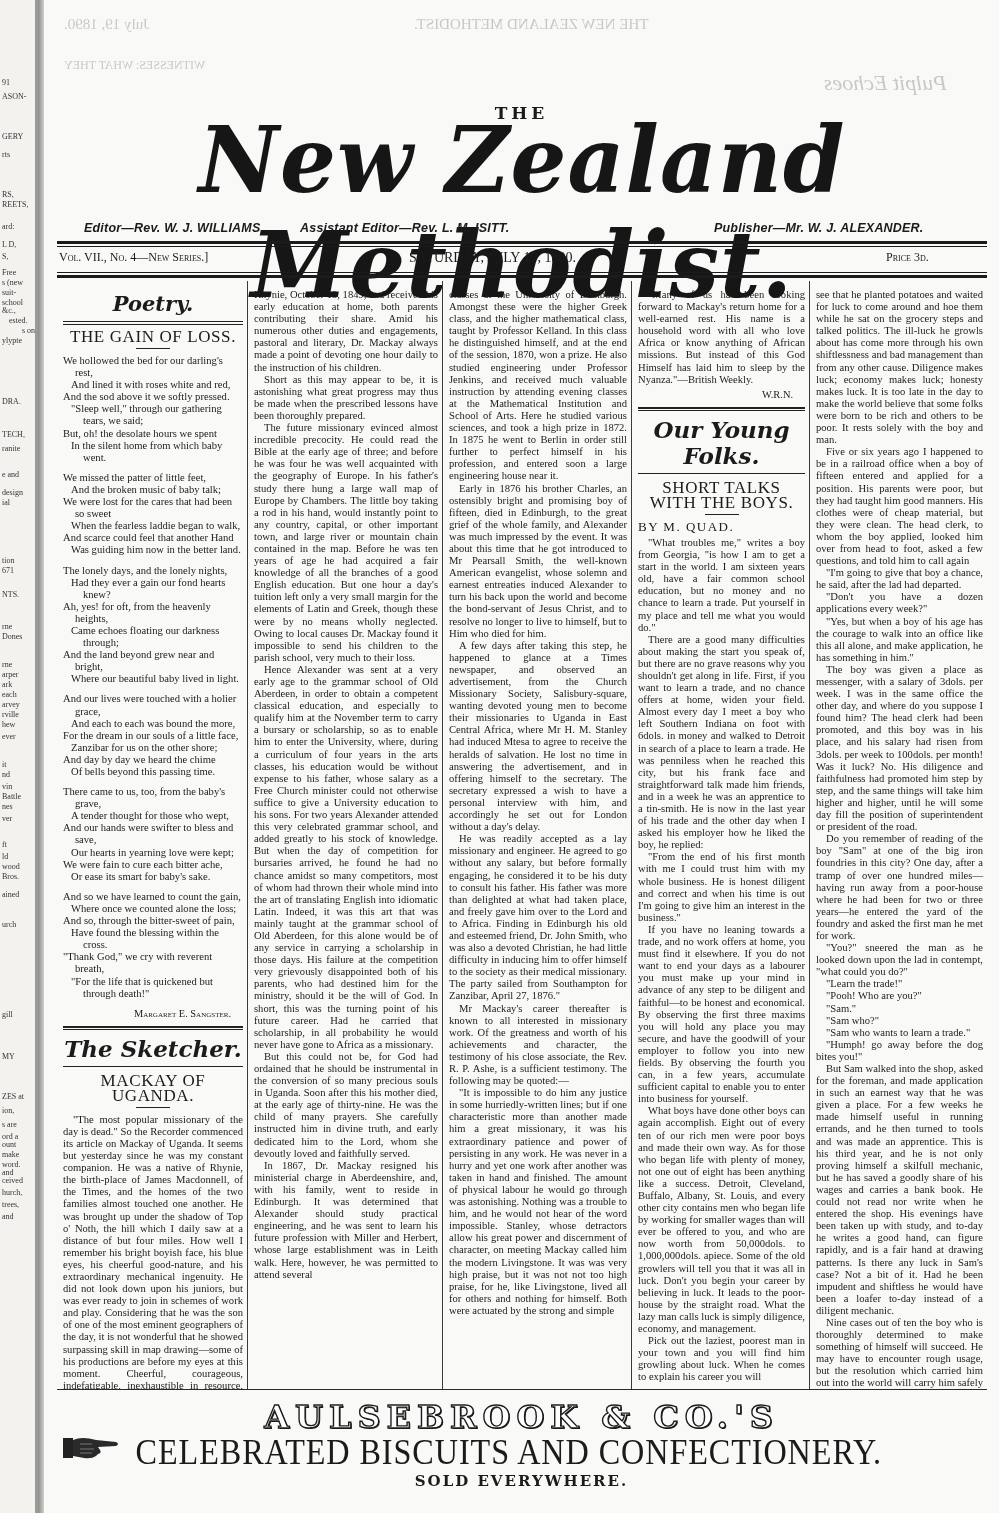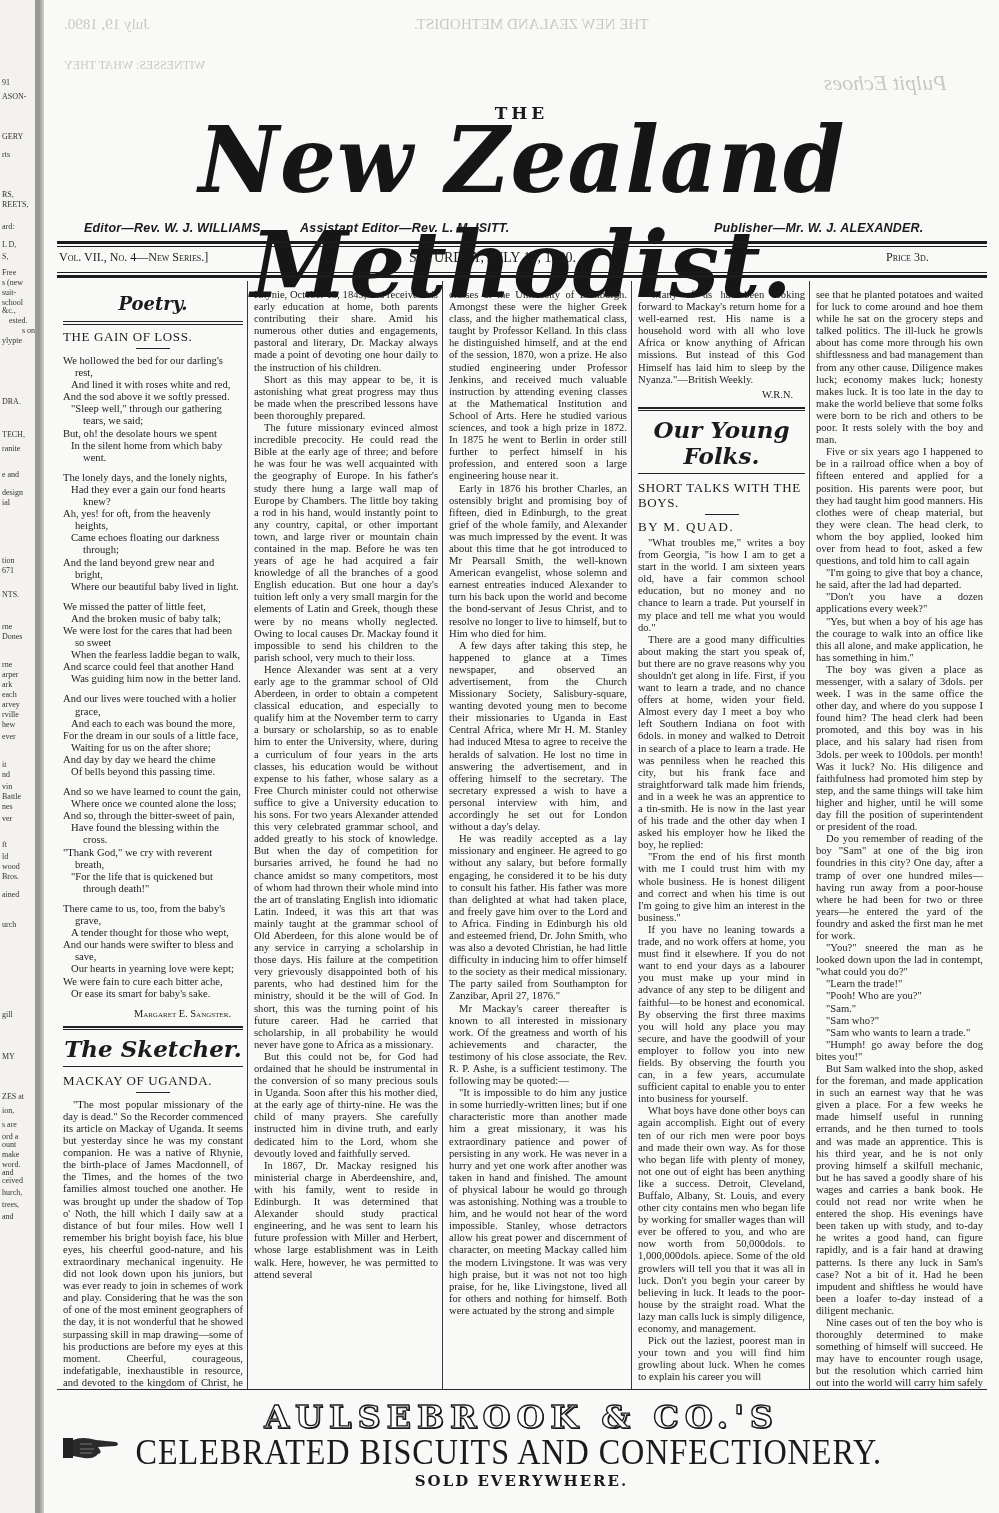--- a/index.html
+++ b/index.html
@@ -24,23 +24,23 @@
   .rule-thin { position: absolute; left: 13px; width: 930px; height: 1px; background: #1b1b1b; }
   .dateline { position: absolute; top: 250px; font-size: 14px; }
   .dateline.small { font-size: 12px; font-variant: small-caps; }
 
   .columns { position: absolute; top: 281px; left: 13px; width: 930px; height: 1108px; }
   .col { position: absolute; top: 0; height: 1108px; font-size: 10.6px; line-height: 12.1px; text-align: justify; overflow: hidden; padding: 8px 4px 0 6px; }
   .col-divider { position: absolute; top: 0; width: 1px; height: 1108px; background: #3a3a3a; }
   .col p { text-indent: 10px; margin-bottom: 0; hyphens: auto; }
   .col p.noindent { text-indent: 0; }
 
-  .section-head { font-family: "DejaVu Serif", serif; font-weight: bold; font-style: italic; text-align: center; font-size: 18px; line-height: 26px; margin: 2px 0 4px; }
+  .section-head { font-family: "DejaVu Serif", serif; font-weight: bold; font-style: italic; text-align: center; font-size: 21px; line-height: 26px; margin: 2px 0 4px; }
   .section-head.big { font-size: 23px; }
-  .headline { text-align: left; font-size: 13px; letter-spacing: 0.6px; margin: 2px 0; line-height: 15px; }
+  .headline { text-align: center; font-size: 17px; letter-spacing: 0.6px; margin: 2px 0; line-height: 15px; }
   .short-rule { width: 34px; height: 1px; background: #222; margin: 4px auto 6px; }
   .byline { text-align: left; font-size: 13px; letter-spacing: 1.5px; margin: 2px 0 4px; }
   .sig { text-align: right; font-variant: small-caps; font-size: 10.4px; padding-right: 12px; margin: 3px 0 6px; }
   .double-rule { border-top: 2px solid #222; border-bottom: 1px solid #222; height: 4px; margin: 6px 0 6px; }
   .poem p { text-indent: 0; text-align: left; padding-left: 12px; text-indent: -12px; }
   .poem p.ind { padding-left: 20px; text-indent: -12px; }
   .poem .stanza { margin-bottom: 8px; }
 
   .ad-rule { position: absolute; top: 1389px; left: 13px; width: 930px; height: 1px; background: #2a2a2a; }
   .ad-line1 { position: absolute; top: 1398px; left: 0; width: 955px; text-align: center; font-family: "DejaVu Serif", serif; font-weight: bold; font-size: 32px; letter-spacing: 6px; color: #fff; -webkit-text-stroke: 1.4px #1a1a1a; text-shadow: 1px 1px 0 #1a1a1a; }
@@ -153,58 +153,58 @@
       <div class="poem" id="poem">
           <div class="stanza">
             <p>We hollowed the bed for our darling's rest,</p>
             <p class="ind">And lined it with roses white and red,</p>
             <p>And the sod above it we softly pressed.</p>
             <p class="ind">"Sleep well," through our gathering tears, we said;</p>
             <p>But, oh! the desolate hours we spent</p>
             <p class="ind">In the silent home from which baby went.</p>
           </div>
           <div class="stanza">
+            <p>We missed the patter of little feet,</p>
+            <p class="ind">And the broken music of baby talk;</p>
+            <p>We were lost for the cares that had been so sweet</p>
+            <p class="ind">When the fearless laddie began to walk,</p>
+            <p>And scarce could feel that another Hand</p>
+            <p class="ind">Was guiding him now in the better land.</p>
+          </div>
+          <div class="stanza">
             <p>The lonely days, and the lonely nights,</p>
             <p class="ind">Had they ever a gain our fond hearts knew?</p>
             <p>Ah, yes! for oft, from the heavenly heights,</p>
             <p class="ind">Came echoes floating our darkness through;</p>
             <p>And the land beyond grew near and bright,</p>
             <p class="ind">Where our beautiful baby lived in light.</p>
           </div>
           <div class="stanza">
-            <p>We missed the patter of little feet,</p>
-            <p class="ind">And the broken music of baby talk;</p>
-            <p>We were lost for the cares that had been so sweet</p>
-            <p class="ind">When the fearless laddie began to walk,</p>
-            <p>And scarce could feel that another Hand</p>
-            <p class="ind">Was guiding him now in the better land.</p>
-          </div>
-          <div class="stanza">
             <p>And our lives were touched with a holier grace,</p>
             <p class="ind">And each to each was bound the more,</p>
             <p>For the dream in our souls of a little face,</p>
-            <p class="ind">Waiting for us on the after shore;</p>
+            <p class="ind">Zanzibar for us on the other shore;</p>
             <p>And day by day we heard the chime</p>
             <p class="ind">Of bells beyond this passing time.</p>
+          </div>
+          <div class="stanza">
+            <p>There came to us, too, from the baby's grave,</p>
+            <p class="ind">A tender thought for those who wept,</p>
+            <p>And our hands were swifter to bless and save,</p>
+            <p class="ind">Our hearts in yearning love were kept;</p>
+            <p>We were fain to cure each bitter ache,</p>
+            <p class="ind">Or ease its smart for baby's sake.</p>
           </div>
           <div class="stanza">
             <p>And so we have learned to count the gain,</p>
             <p class="ind">Where once we counted alone the loss;</p>
             <p>And so, through the bitter-sweet of pain,</p>
             <p class="ind">Have found the blessing within the cross.</p>
             <p>"Thank God," we cry with reverent breath,</p>
             <p class="ind">"For the life that is quickened but through death!"</p>
-          </div>
-          <div class="stanza">
-            <p>There came to us, too, from the baby's grave,</p>
-            <p class="ind">A tender thought for those who wept,</p>
-            <p>And our hands were swifter to bless and save,</p>
-            <p class="ind">Our hearts in yearning love were kept;</p>
-            <p>We were fain to cure each bitter ache,</p>
-            <p class="ind">Or ease its smart for baby's sake.</p>
           </div>
         </div>
       <div class="sig">Margaret E. Sangster.</div>
       <div class="double-rule"></div>
       <div class="section-head big">The Sketcher.</div>
       <div style="height:1px;background:#222;margin:2px 0 6px;"></div>
       <div class="headline">MACKAY OF UGANDA.</div>
       <div class="short-rule"></div>
       <div id="sk-col1">
           <p>"The most popular missionary of the day is dead." So the Recorder commenced its article on Mackay of Uganda. It seems but yesterday since he was my constant companion. He was a native of Rhynie, the birth-place of James Macdonnell, of the Times, and the homes of the two families almost touched one another. He was brought up under the shadow of Top o' Noth, the hill which I daily saw at a distance of but four miles. How well I remember his bright boyish face, his blue eyes, his cheerful good-nature, and his extraordinary mechanical ingenuity. He did not look down upon his juniors, but was ever ready to join in schemes of work and play. Considering that he was the son of one of the most eminent geographers of the day, it is not wonderful that he showed surpassing skill in map drawing—some of his productions are before my eyes at this moment. Cheerful, courageous, indefatigable, inexhaustible in resource, and devoted to the kingdom of Christ, he found his true sphere in Uganda; and his name, as one of the most illustrious and self-sacrificing pioneers of Christianity and civilisation in Africa, will never be forgotten. The story of his early years is told below by him, who could most fitly tell it, and it is needless to add a word:—</p>

